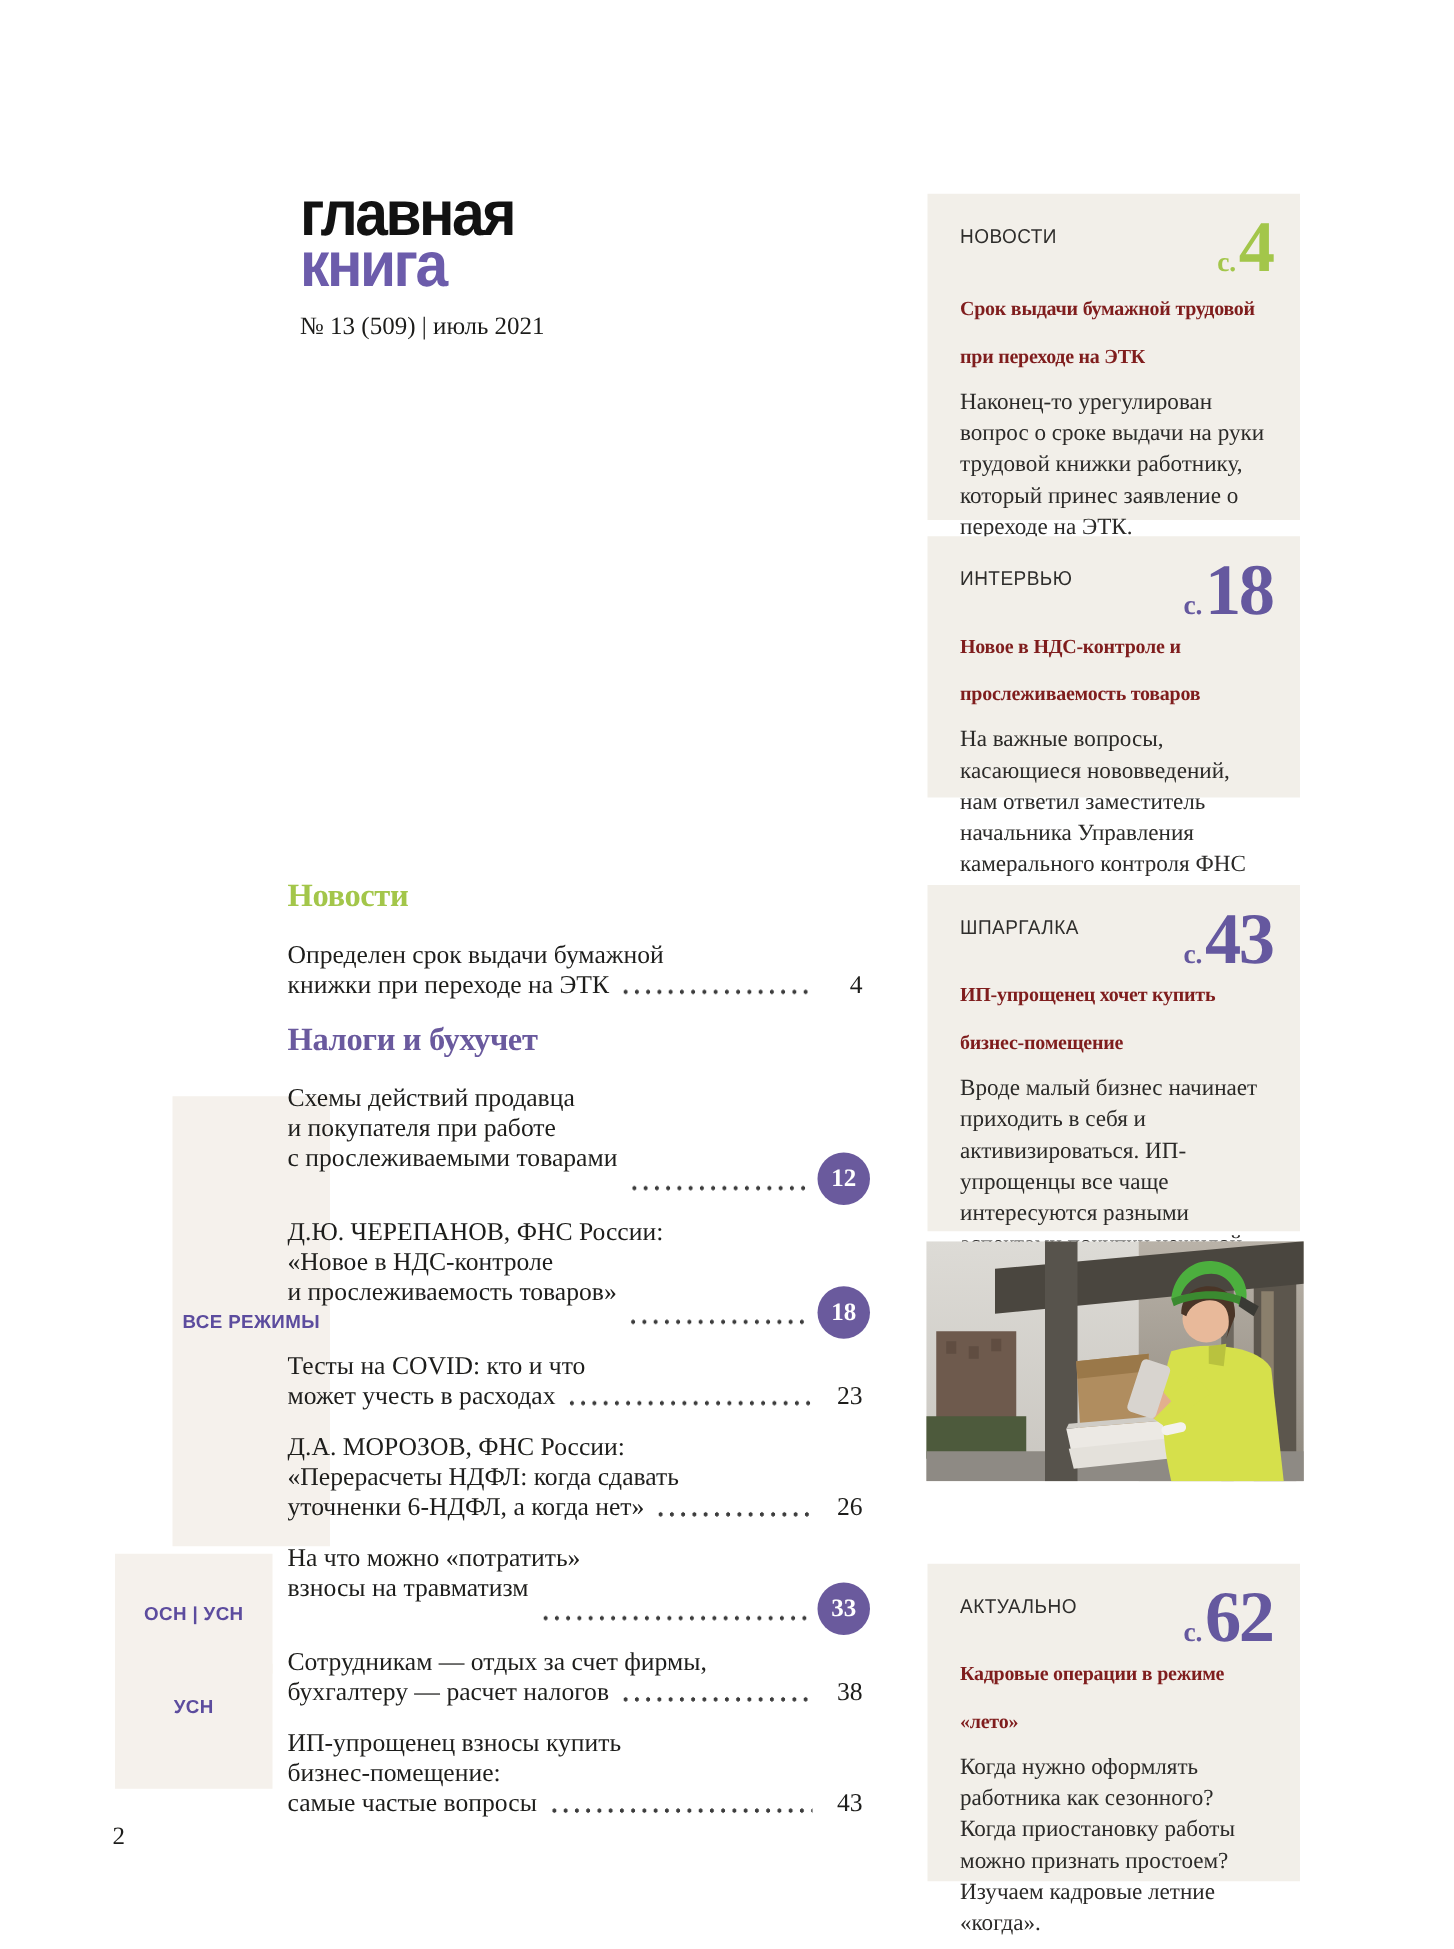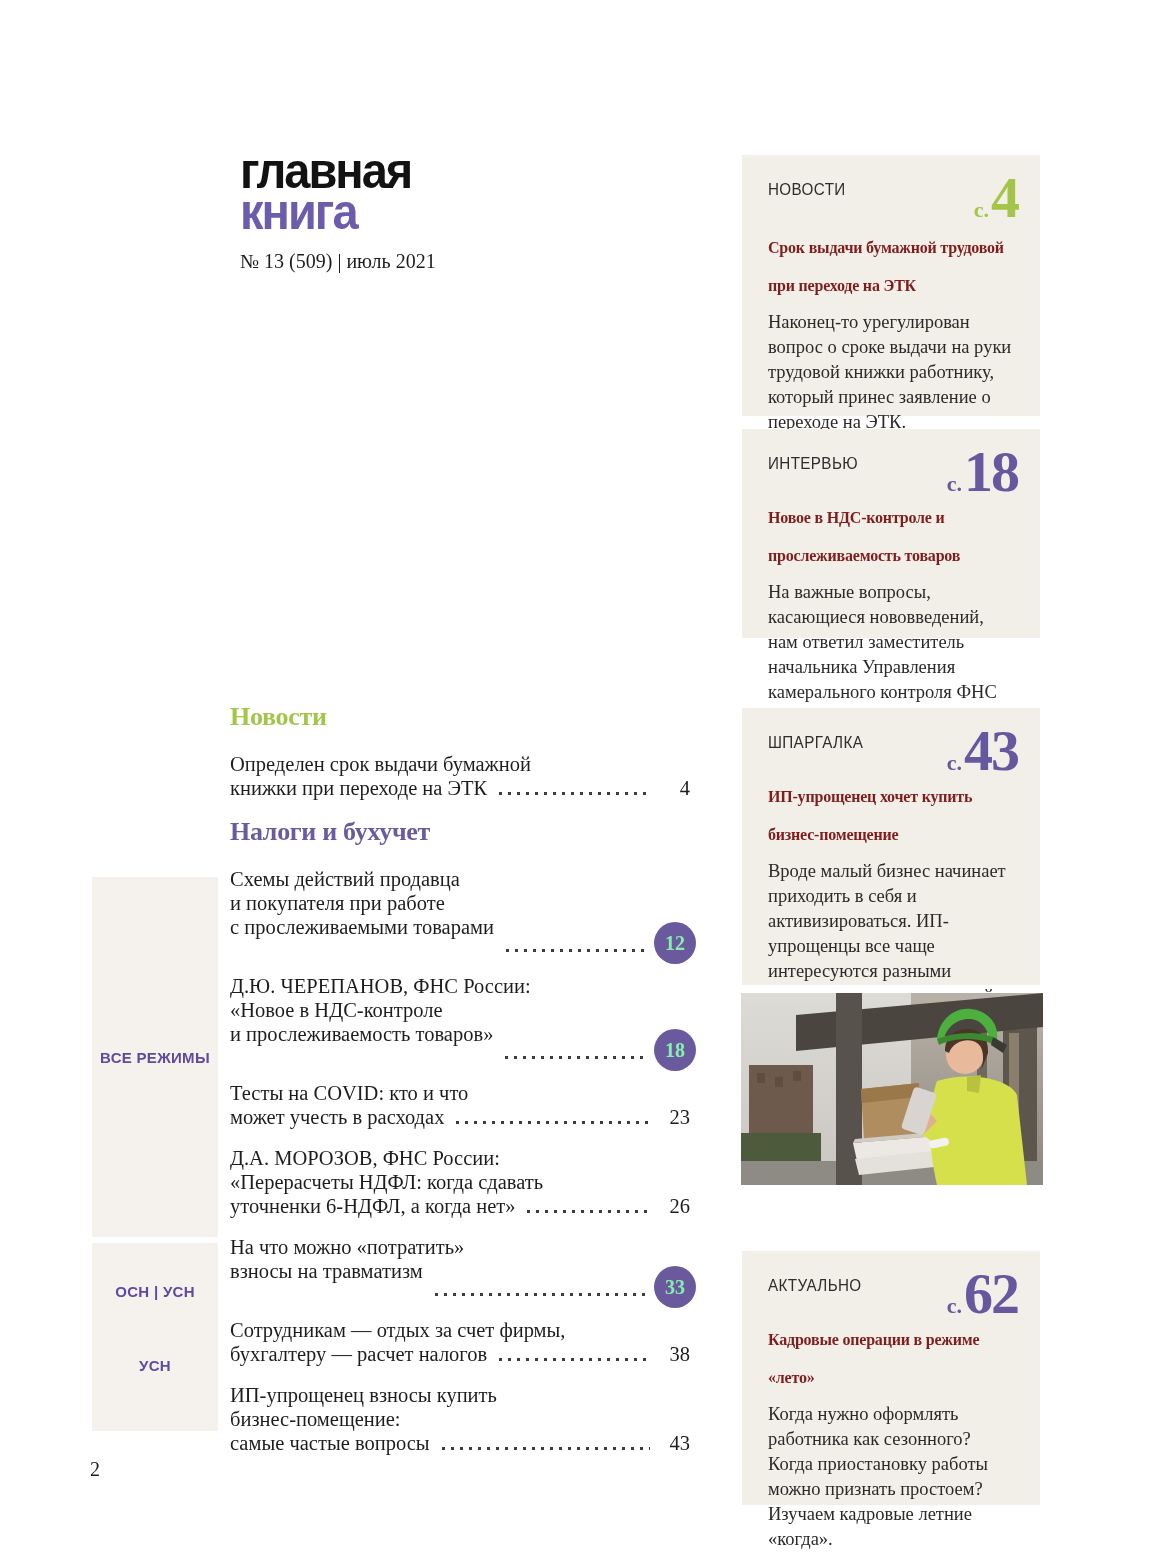--- a/index.html
+++ b/index.html
@@ -21,29 +21,29 @@
   .toc h2.green { color:#a3c64a; }
   .toc h2.purple { color:#6a5a9e; margin-top:8px; }
   .toc-item { margin-bottom:17px; font-size:20.5px; line-height:24px; }
   .toc-item .l { display:block; }
   .toc-item .last { display:flex; align-items:baseline; }
   .dots { flex:1; align-self:flex-end; height:7px; margin:0 8px 3px 9px;
           background-image:radial-gradient(circle, #3c3c3c 1.5px, transparent 1.9px);
           background-size:9px 7px; background-repeat:repeat-x; background-position:left bottom; }
   .pg { min-width:32px; text-align:right; font-size:20.5px; }
   .pg.circled { min-width:42px; width:42px; height:42px; border-radius:50%; background:#6a5a9d;
-                color:#86efac; font-weight:bold; font-size:20px; display:flex; align-items:center;
+                color:#ffffff; font-weight:bold; font-size:20px; display:flex; align-items:center;
                 justify-content:center; align-self:center; transform:translateY(7px); margin-right:-6px; }
 
   
   .tag-block { position:absolute; left:92px; width:126px; background:#f5f1ec;
                display:flex; align-items:center; justify-content:center;
                font-family:"Liberation Sans", sans-serif; font-weight:bold; font-size:15px;
                color:#5c4c9e; letter-spacing:0.3px; text-align:center; }
-  .tag1 { top:877px; height:360px; }
+  .tag1 { top:877px; height:360px;margin-left:46px; }
   .tag2 { top:1243px; height:96px; }
   .tag3 { top:1331px; height:100px; align-items:flex-start; padding-top:26px; }
 
   
   .card { position:absolute; left:742px; width:298px; background:#f2efe9; padding:26px 24px 20px 26px; }
   .card1 { top:155px; height:261px; }
   .card2 { top:429px; height:209px; }
   .card3 { top:708px; height:277px; }
   .card4 { top:1251px; height:254px; }
   .card-label { font-family:"Liberation Sans", sans-serif; font-size:16px; color:#2e2d2b;

